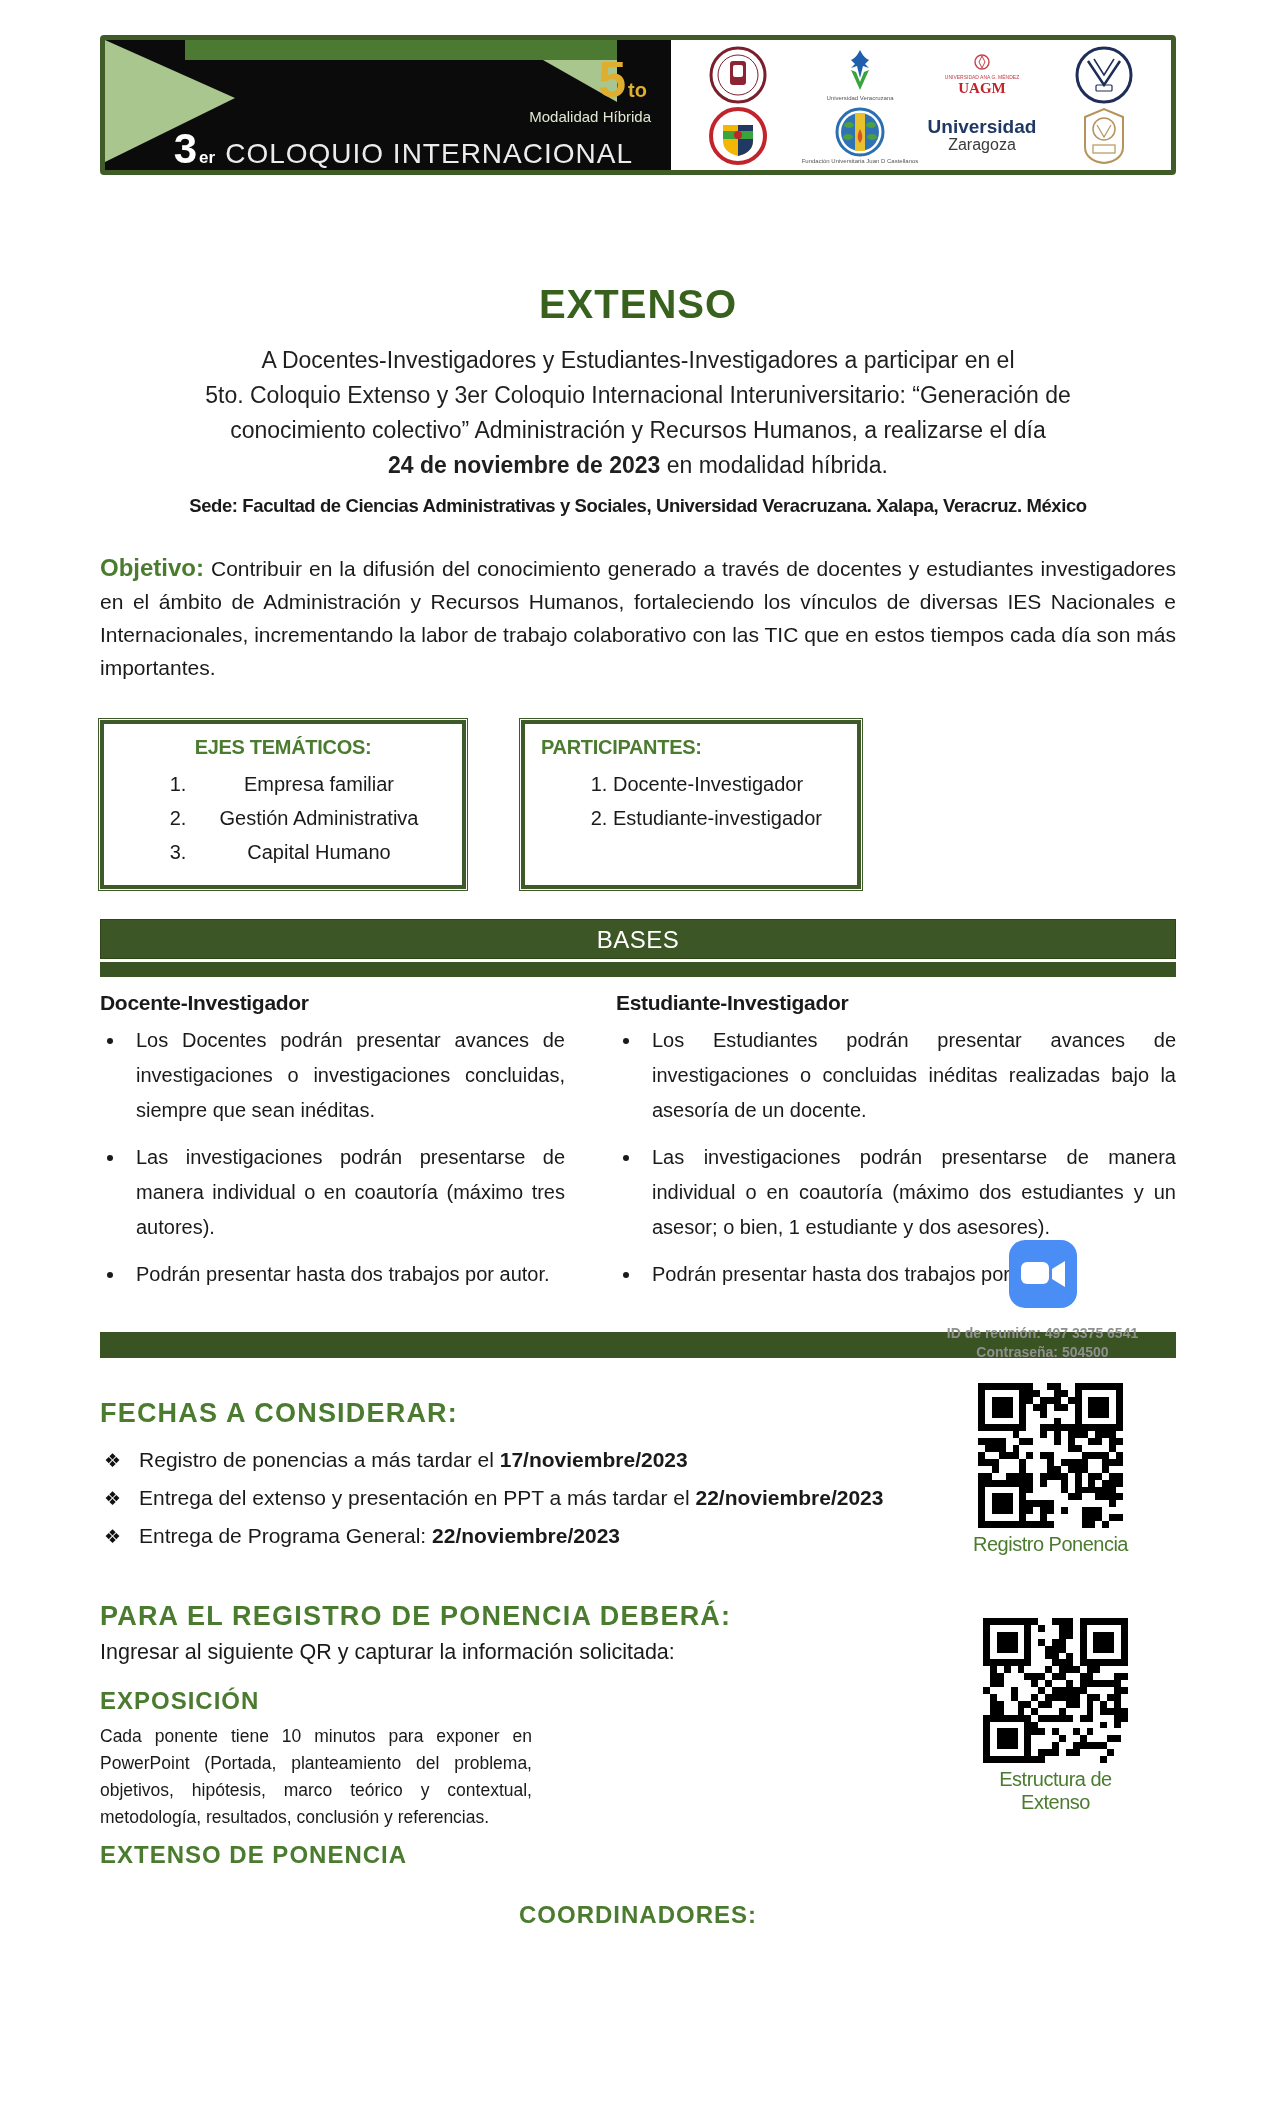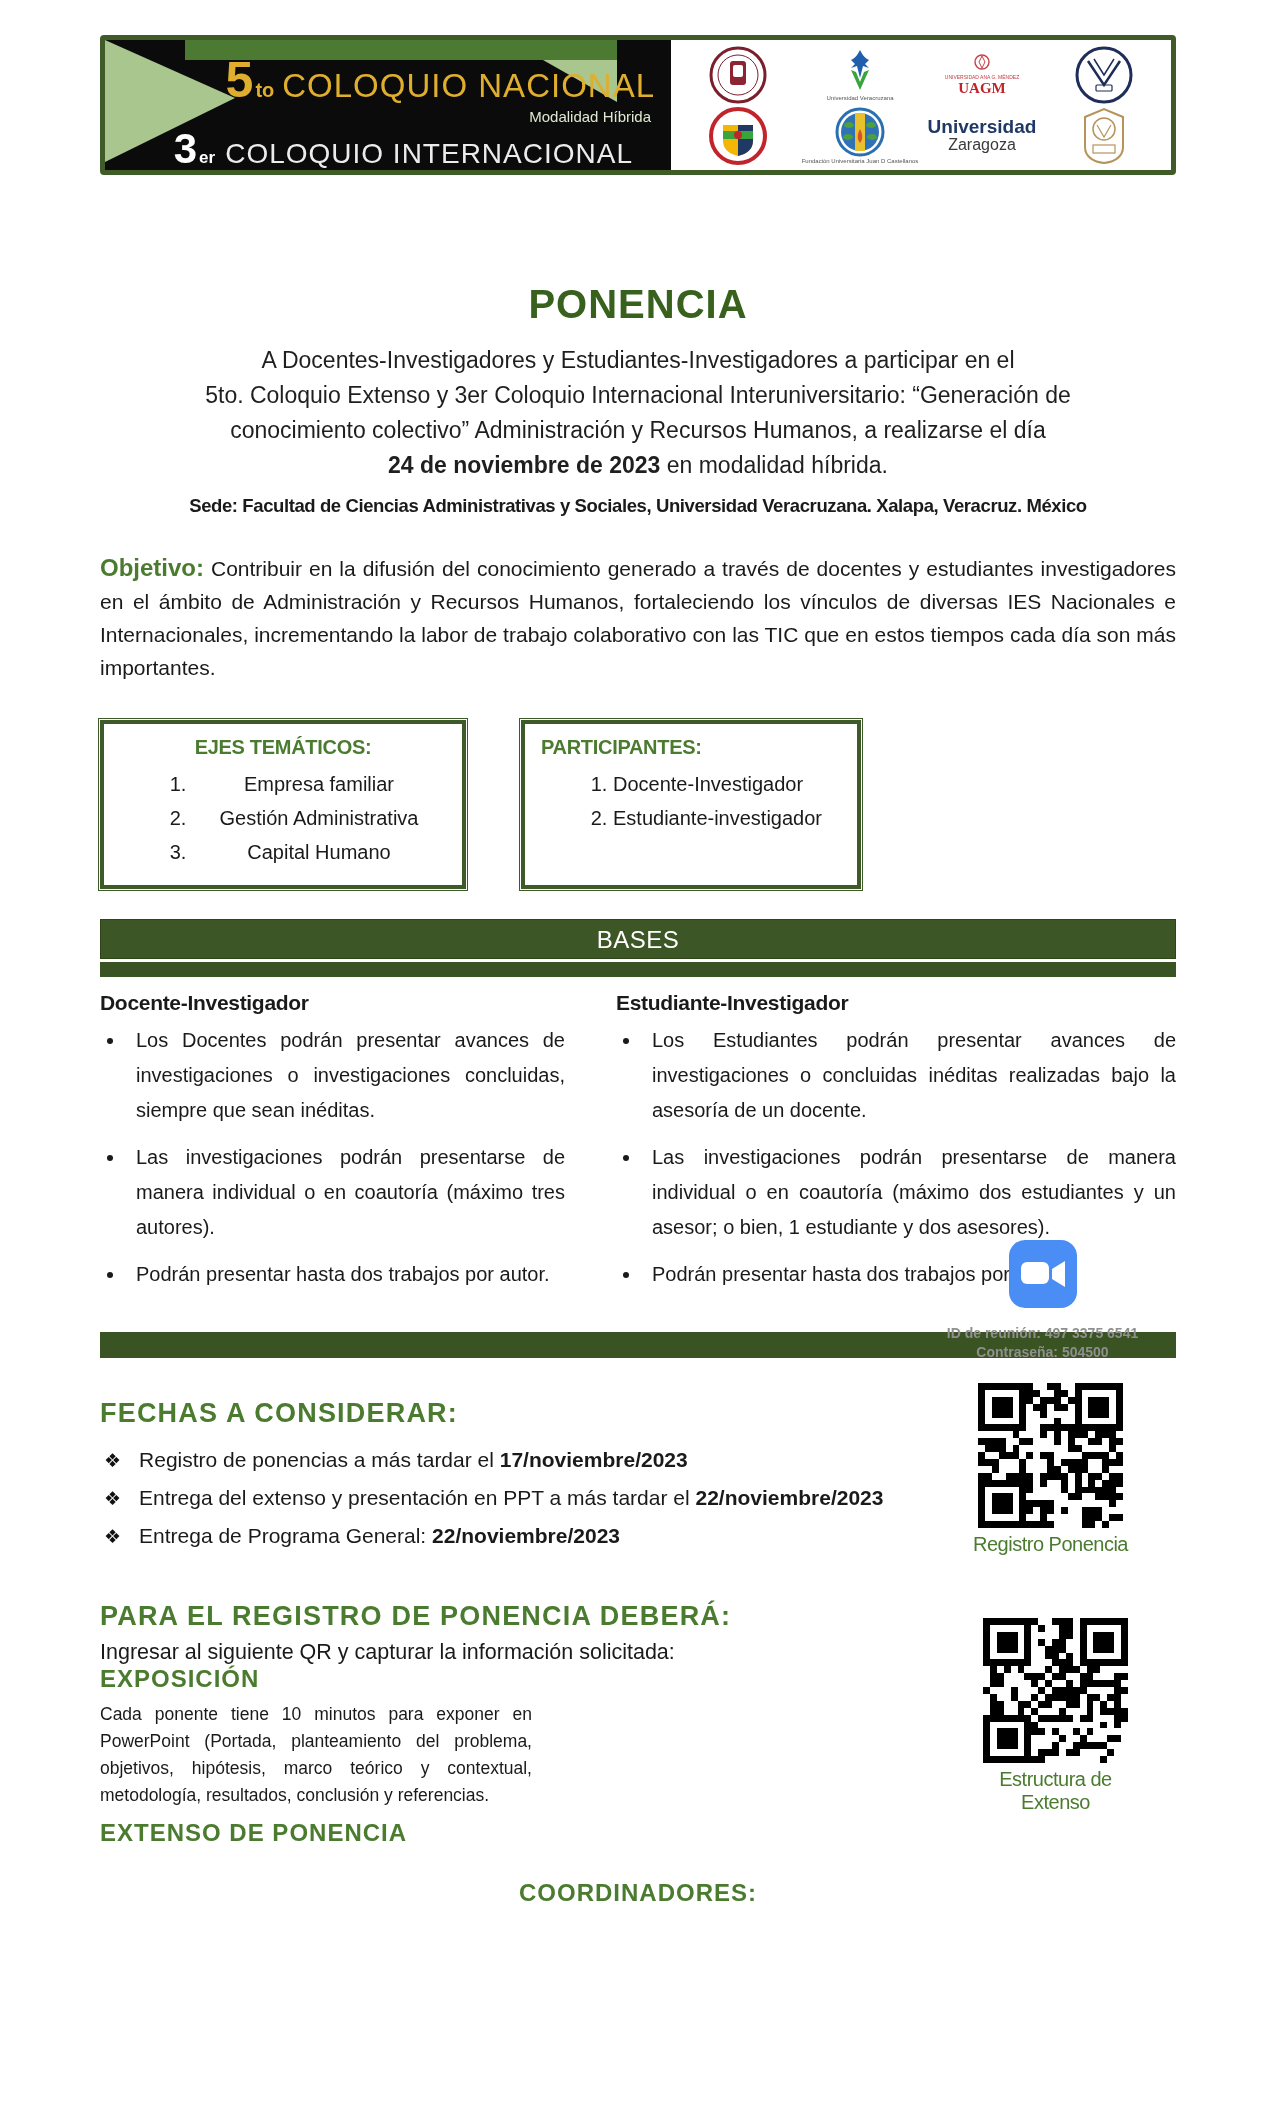--- a/index.html
+++ b/index.html
@@ -67,21 +67,21 @@
   .fechas ul{list-style:none;margin:12px 0 0;padding:0;}
   .fechas li{font-size:21px;line-height:37px;}
   .fechas li::before{content:"\2756";font-size:19px;margin:0 18px 0 4px;color:#111;}
   .fechas .date{font-weight:bold;}
 
   .registro{margin-top:46px;width:760px;}
   .registro .rintro{font-size:21.5px;margin-top:8px;}
   .registro ul{margin:8px 0 0;padding-left:62px;}
   .registro li{font-size:17.5px;line-height:27px;margin-bottom:7px;padding-left:6px;max-width:560px;}
 
-  .exposicion{}
+  .exposicion{margin-top:22px;}
   .h-green2{font-size:24px;font-weight:800;color:#4a7b2f;letter-spacing:1px;margin:0;}
   .exposicion p{width:432px;margin:8px 0 0;font-size:17.5px;line-height:27px;text-align:justify;}
   .extenso{margin-top:10px;}
   .extenso p{margin:8px 0 0;font-size:17.5px;}
 
   .coordinadores{margin-top:32px;text-align:center;}
   .coordinadores h2{font-size:24px;font-weight:800;color:#4a7b2f;letter-spacing:1px;margin:0 0 10px;}
 
   
   .zoom-block{position:absolute;left:935px;top:1238px;width:215px;text-align:center;}
@@ -105,21 +105,20 @@
     <div class="banner-left">
       <svg class="deco" viewBox="0 0 566 130" preserveAspectRatio="none">
         <rect x="80" y="0" width="432" height="20" fill="#4d7a33"></rect>
         <polygon points="0,0 0,122 130,58" fill="#a9c68e"></polygon>
         <polygon points="438,20 512,20 512,62" fill="#a9c68e"></polygon>
       </svg>
       <div class="banner-text">
         <div class="brow1">
           <span class="b-num">5</span>
           <span class="b-ord">to</span>
-          <span class="b-title1">COLOQUIO NACIONAL</span>
         </div>
         <div class="b-modalidad">Modalidad Híbrida</div>
         <div class="brow2">
           <span class="b-num2">3</span>
           <span class="b-ord2">er</span>
           <span class="b-title2">COLOQUIO INTERNACIONAL</span>
         </div>
 
       </div>
     </div>
@@ -188,21 +187,21 @@
           <circle cx="23" cy="22" r="11" fill="none" stroke="#b5935a" stroke-width="1.5"></circle>
           <path d="M16 18 L23 30 L30 18" fill="none" stroke="#b5935a" stroke-width="1.2"></path>
           <rect x="12" y="38" width="22" height="8" fill="none" stroke="#b5935a" stroke-width="1.2"></rect>
         </svg>
       </div>
     </div>
   </div>
 
   <div class="main">
 
-    <h1 class="h-convocan">PONENCIA</h1>
+    <h1 class="h-convocan">EXTENSO</h1>
 
     <div class="intro">
       <div>A Docentes-Investigadores y Estudiantes-Investigadores a participar en el</div>
       <div>5to. Coloquio Extenso y 3er Coloquio Internacional Interuniversitario: “Generación de</div>
       <div>conocimiento colectivo” Administración y Recursos Humanos, a realizarse el día</div>
       <div><span class="bold">24 de noviembre de 2023</span><span> en modalidad híbrida.</span></div>
     </div>
     <div class="sede">Sede: Facultad de Ciencias Administrativas y Sociales, Universidad Veracruzana. Xalapa, Veracruz. México</div>
 
     <p class="objetivo"><span class="olabel">Objetivo:</span><span> Contribuir en la difusión del conocimiento generado a través de docentes y estudiantes investigadores en el ámbito de Administración y Recursos Humanos, fortaleciendo los vínculos de diversas IES Nacionales e Internacionales, incrementando la labor de trabajo colaborativo con las TIC que en estos tiempos cada día son más importantes.</span></p>

